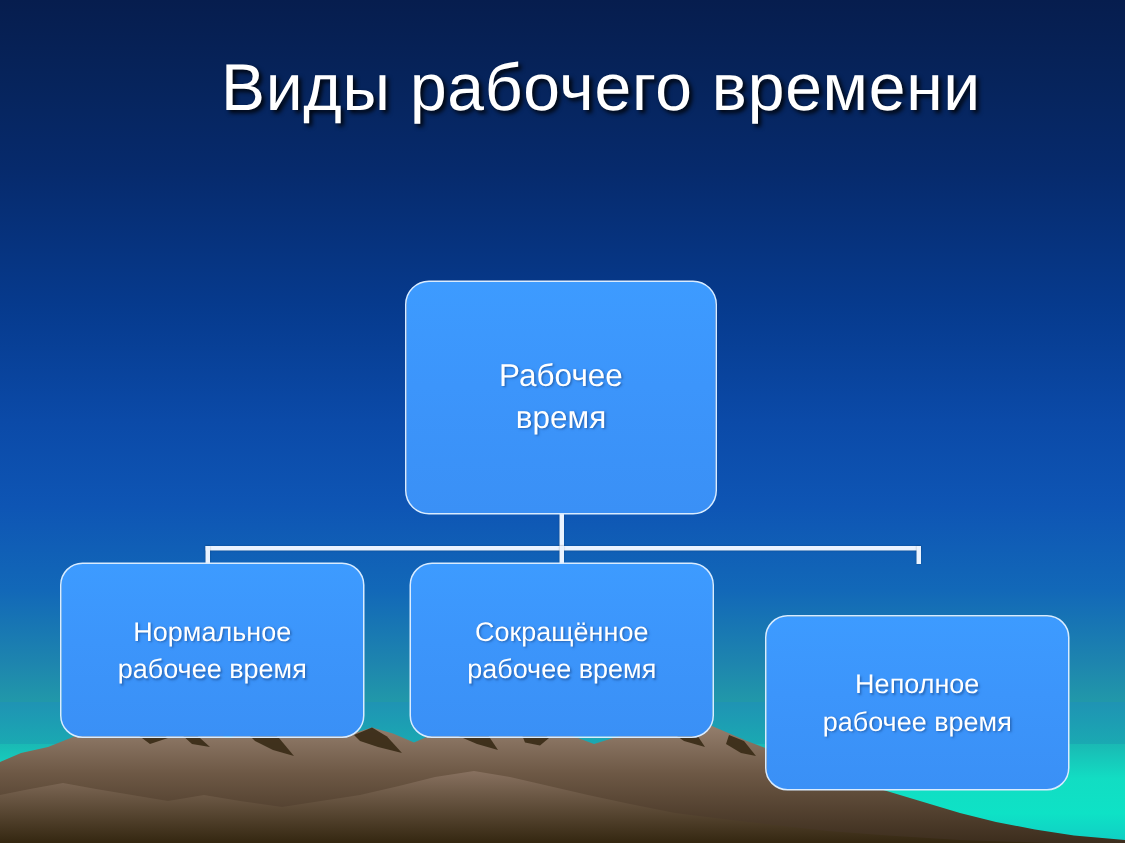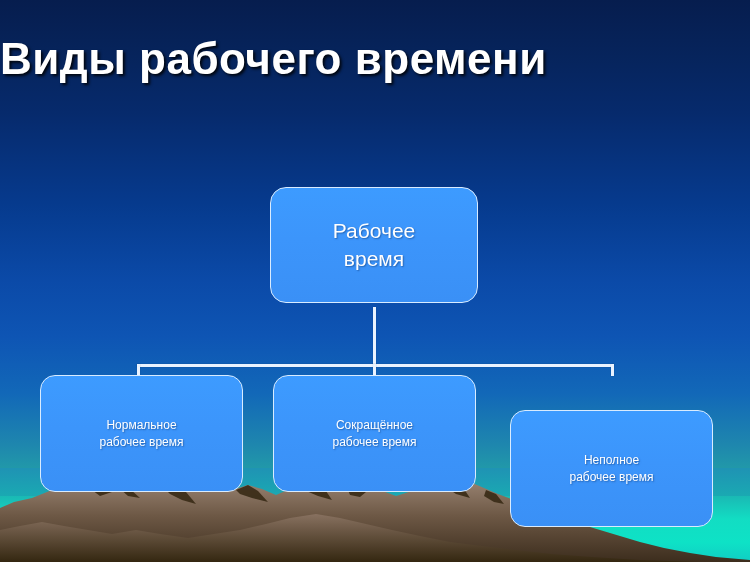--- a/index.html
+++ b/index.html
@@ -54,24 +54,24 @@
     background: linear-gradient(to bottom, #1f93b4 0%, #1aa9b2 100%);
   }
   .mountains { position: absolute; left: 0; bottom: 0; width: 750px; height: 90px; }
 
   
   .title {
     position: absolute;
     left: 0;
     top: 34px;
     width: 654px;
-    text-align: left;
+    text-align: right;
     color: #ffffff;
     font-size: 44px;
-    font-weight: 700;
+    font-weight: 400;
     letter-spacing: 0.5px;
     text-shadow: 2px 2px 3px rgba(0,0,0,0.85);
     white-space: nowrap;
   }
 
   
   .conn {
     position: absolute;
     background: #eaf3ff;
     box-shadow: 0 0 1px rgba(0,0,0,0.35);
@@ -94,29 +94,29 @@
     justify-content: center;
     text-align: center;
     color: #ffffff;
     text-shadow: 1px 1px 1.5px rgba(20,60,120,0.55);
     line-height: 1.35;
   }
   .node-root {
     left: 270px;
     top: 187px;
     width: 208px;
-    height: 116px;
+    height: 156px;
     font-size: 21px;
     border-radius: 16px;
   }
   .node-leaf {
     top: 375px;
     width: 203px;
     height: 117px;
-    font-size: 12px;
+    font-size: 18px;
   }
   .leaf-1 { left: 40px; }
   .leaf-2 { left: 273px; }
   .leaf-3 { left: 510px; margin-top: 35px; }
   .node-label { display: block; padding: 0 8px; }
 </style>
 </head>
 <body>
 
 <div id="slide">

